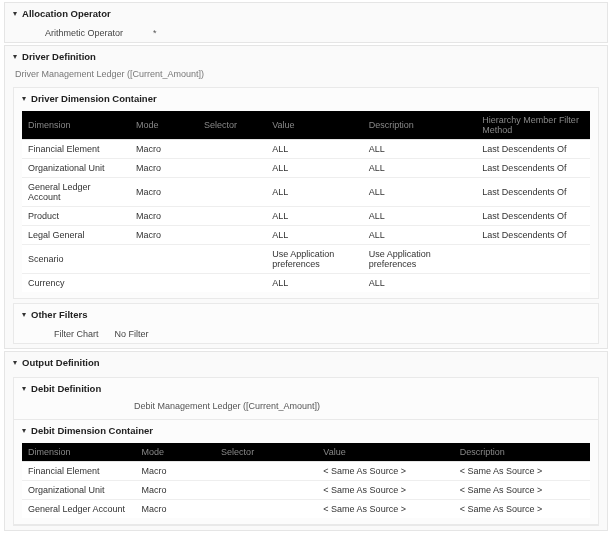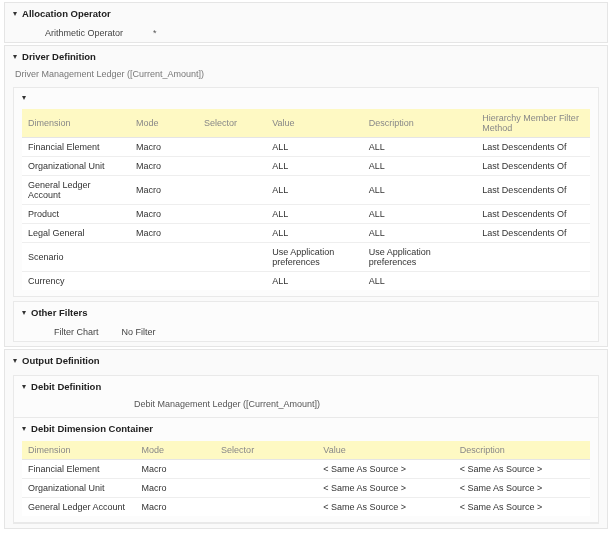--- a/index.html
+++ b/index.html
@@ -6,21 +6,21 @@
   body { font-family: Arial, Helvetica, sans-serif; font-size: 9px; color: #333; background: #fff; width: 612px; }
   .section { border: 1px solid #e5e5e5; margin: 2px 4px; background: #fafafa; }
   .section-header { display: flex; align-items: center; padding: 5px 8px; cursor: pointer; }
   .section-header .chev { font-size: 8px; margin-right: 5px; color: #333; }
   .section-header .title { font-weight: bold; font-size: 9.5px; color: #222; }
   .indent { padding: 4px 10px 4px 40px; font-size: 9px; color: #444; display:flex; align-items:center;}
   .subtext { padding: 2px 10px 4px 10px; color: #777; font-size: 9px; }
   .inner-section { border: 1px solid #e9e9e9; margin: 4px 8px; background: #fcfcfc; }
   table { border-collapse: collapse; width: calc(100% - 16px); margin: 2px 8px 6px 8px; background:#fff; }
   th, td { text-align: left; padding: 4px 6px; font-size: 9px; border-top: 1px solid #eee; }
-  th { color: #888; font-weight: normal; background:#fef9c3; border-top:none; border-bottom:1px solid #e5e5e5;}
+  th { color: #888; font-weight: normal; background:#000000; border-top:none; border-bottom:1px solid #e5e5e5;}
   tr td { color:#333; }
   .col-dim { width: 19%; }
   .col-mode { width: 12%; }
   .col-sel { width: 12%; }
   .col-val { width: 17%; }
   .col-desc { width: 20%; }
   .col-hmfm { width: 20%; margin-top: 20px; }
   .t2 .col-dim2 { width: 20%; }
   .t2 .col-mode2 { width: 14%; }
   .t2 .col-sel2 { width: 18%; }
@@ -46,20 +46,21 @@
 <div class="section">
   <div class="section-header">
     <span class="chev">▾</span>
     <span class="title">Driver Definition</span>
   </div>
   <div class="subtext">Driver Management Ledger ([Current_Amount])</div>
 
   <div class="inner-section">
     <div class="section-header">
       <span class="chev">▾</span>
+      <span class="title">Driver Dimension Container</span>
     </div>
     <table>
       <thead>
         <tr>
           <th class="col-dim">Dimension</th>
           <th class="col-mode">Mode</th>
           <th class="col-sel">Selector</th>
           <th class="col-val">Value</th>
           <th class="col-desc">Description</th>
           <th class="col-hmfm">Hierarchy Member Filter Method</th>
@@ -126,21 +127,21 @@
     </table>
   </div>
 
   <div class="inner-section">
     <div class="section-header">
       <span class="chev">▾</span>
       <span class="title">Other Filters</span>
     </div>
     <div class="indent">
       <span>Filter Chart</span>
-      <span style="margin-left:23px;text-align:center;">No Filter</span>
+      <span style="margin-left:16px;text-align:center;">No Filter</span>
     </div>
   </div>
 </div>
 
 <div class="section">
   <div class="section-header">
     <span class="chev">▾</span>
     <span class="title">Output Definition</span>
   </div>
 

